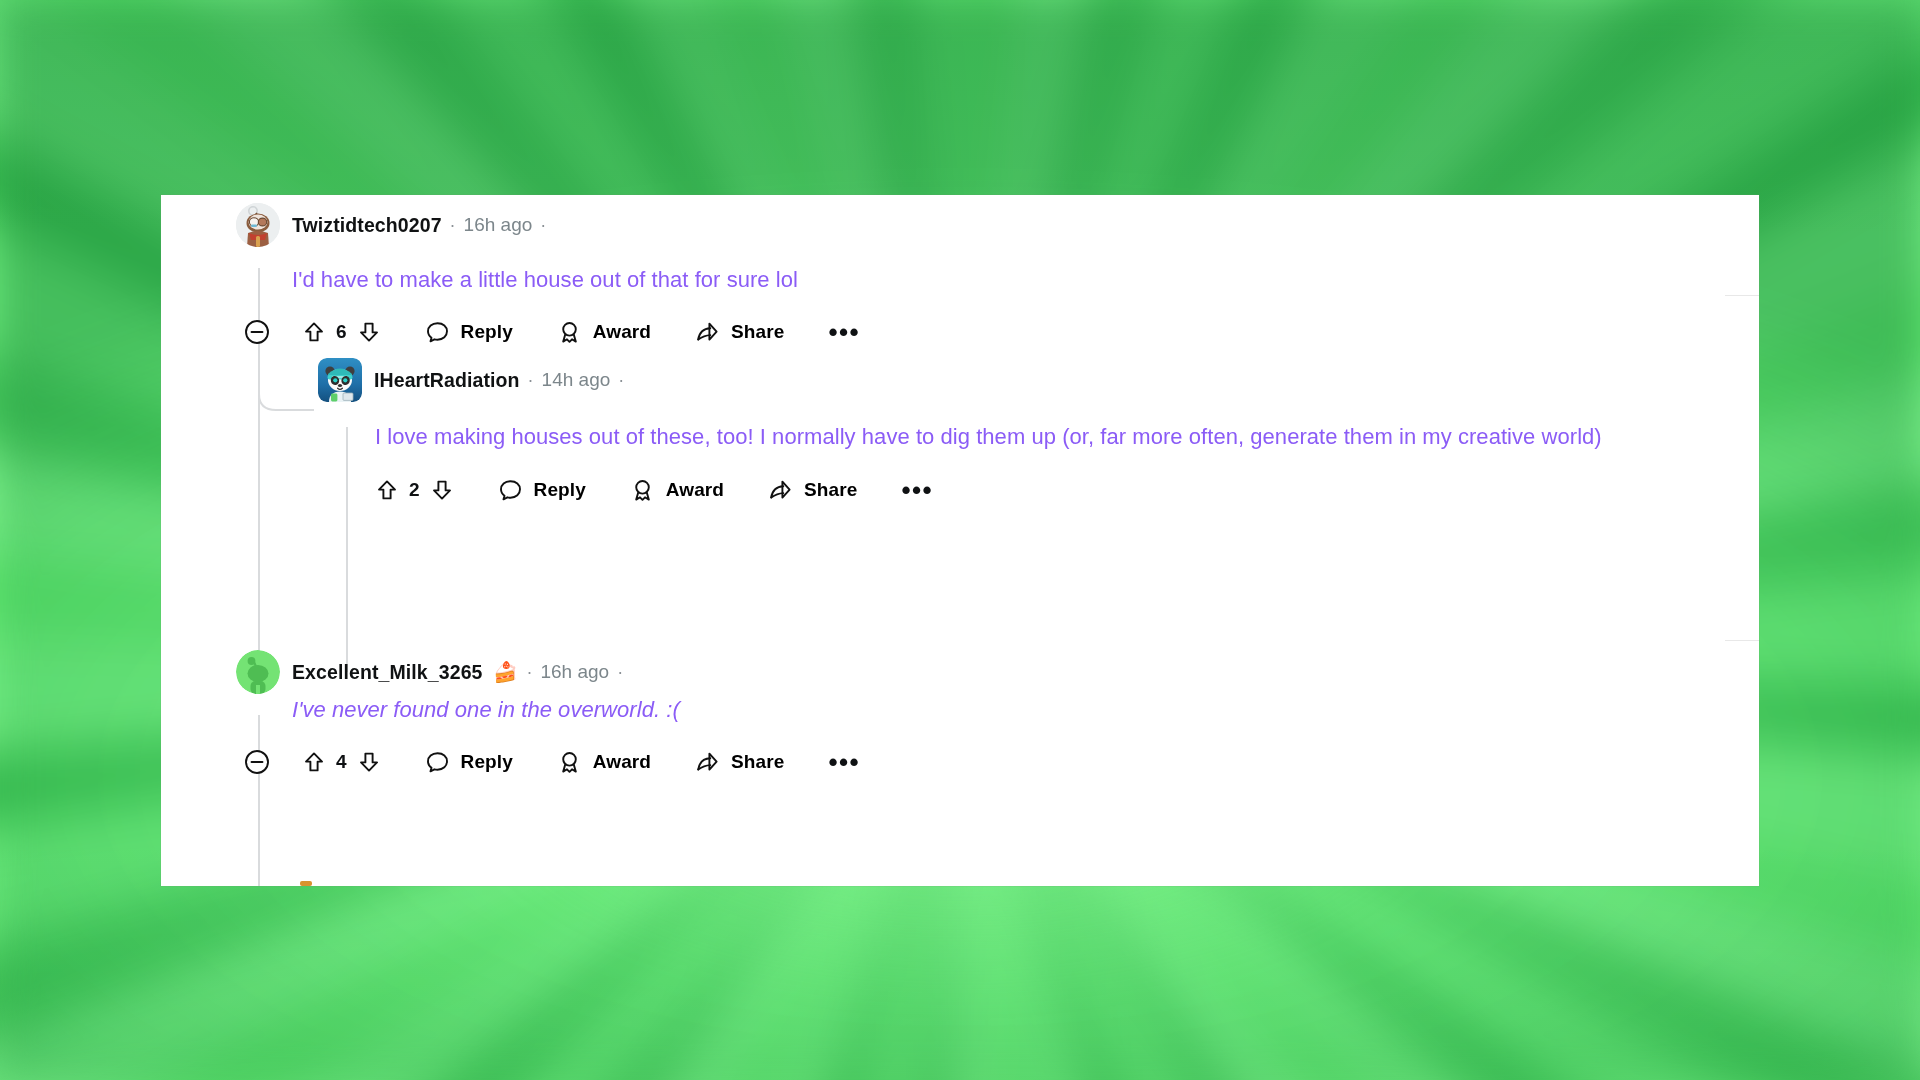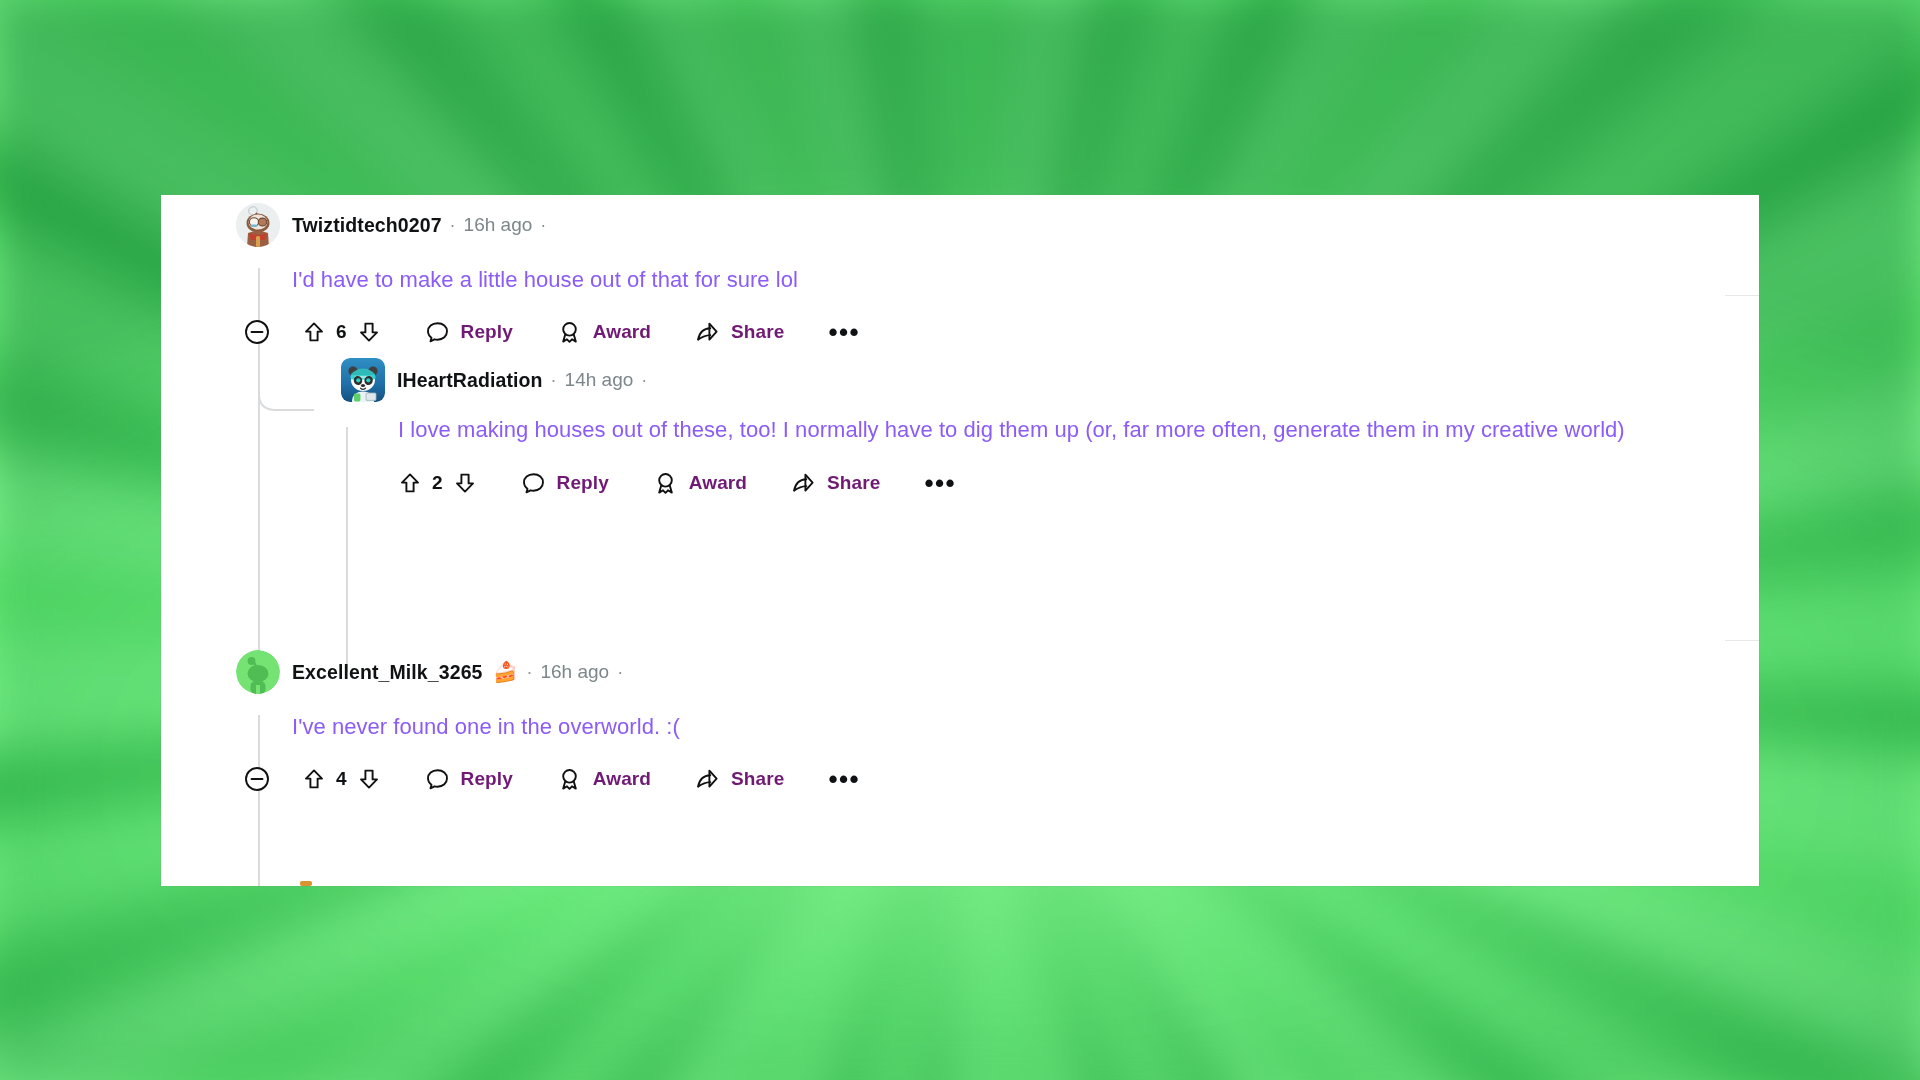--- a/index.html
+++ b/index.html
@@ -92,21 +92,21 @@
 
   .c-body {
     font-size:22px; line-height:31px; color:#8b5cf6;
     letter-spacing:.05px;
   }
 
   
   .actions { display:flex; align-items:center; height:36px; }
   .act {
     display:flex; align-items:center;
-    color:#701a75; cursor:pointer;
+    color:#000000; cursor:pointer;
     user-select:none;
   }
   .act-label { font-size:19px; font-weight:700; margin-left:11px; letter-spacing:.1px; }
   .vote { display:flex; align-items:center; }
   .vote-count { font-size:19px; font-weight:700; margin:0 10px; color:#0f1113; }
   .gap { width:44px; }
   .dots {
     font-size:26px; font-weight:700; letter-spacing:1.5px;
     color:#0f1113; line-height:10px; cursor:pointer;
   }
@@ -223,21 +223,21 @@
       </div>
 
       <div class="gap"></div>
 
       <div class="dots">•••</div>
     </div>
   </div>
 
   <div class="threadline" style="left:185px; top:232px; height:245px;"></div>
 
-  <div class="comment" style="left:180px; top:163px; width:1400px;">
+  <div class="comment" style="left:157px; top:163px; width:1400px;">
 
     <div class="c-header">
       <div class="avatar hex">
         <svg width="44" height="44" viewBox="0 0 44 44">
           <defs>
             <linearGradient id="hexbg" x1="0" y1="0" x2="0" y2="1">
               <stop offset="0%" stop-color="#2f8fc4"></stop>
               <stop offset="60%" stop-color="#1f6fa8"></stop>
               <stop offset="100%" stop-color="#14507f"></stop>
             </linearGradient>
@@ -266,21 +266,21 @@
           <rect x="13" y="35.5" width="6.4" height="8" rx="1.4" fill="#5ecf6a"></rect>
         </svg>
       </div>
 
       <span class="author">IHeartRadiation</span>
       <span class="meta-dot">·</span>
       <span class="meta-time">14h ago</span>
       <span class="meta-dot">·</span>
     </div>
 
-    <div class="c-body" style="margin-left:57px; margin-top:12px; width:1240px;">I love making houses out of these, too! I normally have to dig them up (or, far more often, generate them in my creative world)</div>
+    <div class="c-body" style="margin-left:57px; margin-top:19px; width:1240px;">I love making houses out of these, too! I normally have to dig them up (or, far more often, generate them in my creative world)</div>
 
     <div class="actions" style="margin-left:57px; margin-top:20px;">
 
       <div class="vote">
         <div class="act">
           <svg width="24" height="24" viewBox="0 0 24 24">
             <path d="M12 3.4 L20 11.6 H15.6 V20.4 H8.4 V11.6 H4 Z" fill="none" stroke="#111" stroke-width="1.9" stroke-linejoin="round"></path>
           </svg>
         </div>
         <span class="vote-count">2</span>
@@ -343,21 +343,21 @@
         </svg>
       </div>
 
       <span class="author">Excellent_Milk_3265</span>
       <span class="cake">🍰</span>
       <span class="meta-dot">·</span>
       <span class="meta-time">16h ago</span>
       <span class="meta-dot">·</span>
     </div>
 
-    <div class="c-body" style="margin-left:56px; margin-top:17px;">I've never found one in the overworld. :(</div>
+    <div class="c-body" style="margin-left:56px; font-style:italic;">I've never found one in the overworld. :(</div>
 
     <div class="actions" style="margin-left:8px; margin-top:19px;">
 
       <div class="act" style="margin-right:32px;">
         <svg width="26" height="26" viewBox="0 0 26 26">
           <circle cx="13" cy="13" r="11" fill="#fff" stroke="#111" stroke-width="1.9"></circle>
           <line x1="7.5" y1="13" x2="18.5" y2="13" stroke="#111" stroke-width="1.9" stroke-linecap="round"></line>
         </svg>
       </div>
 

